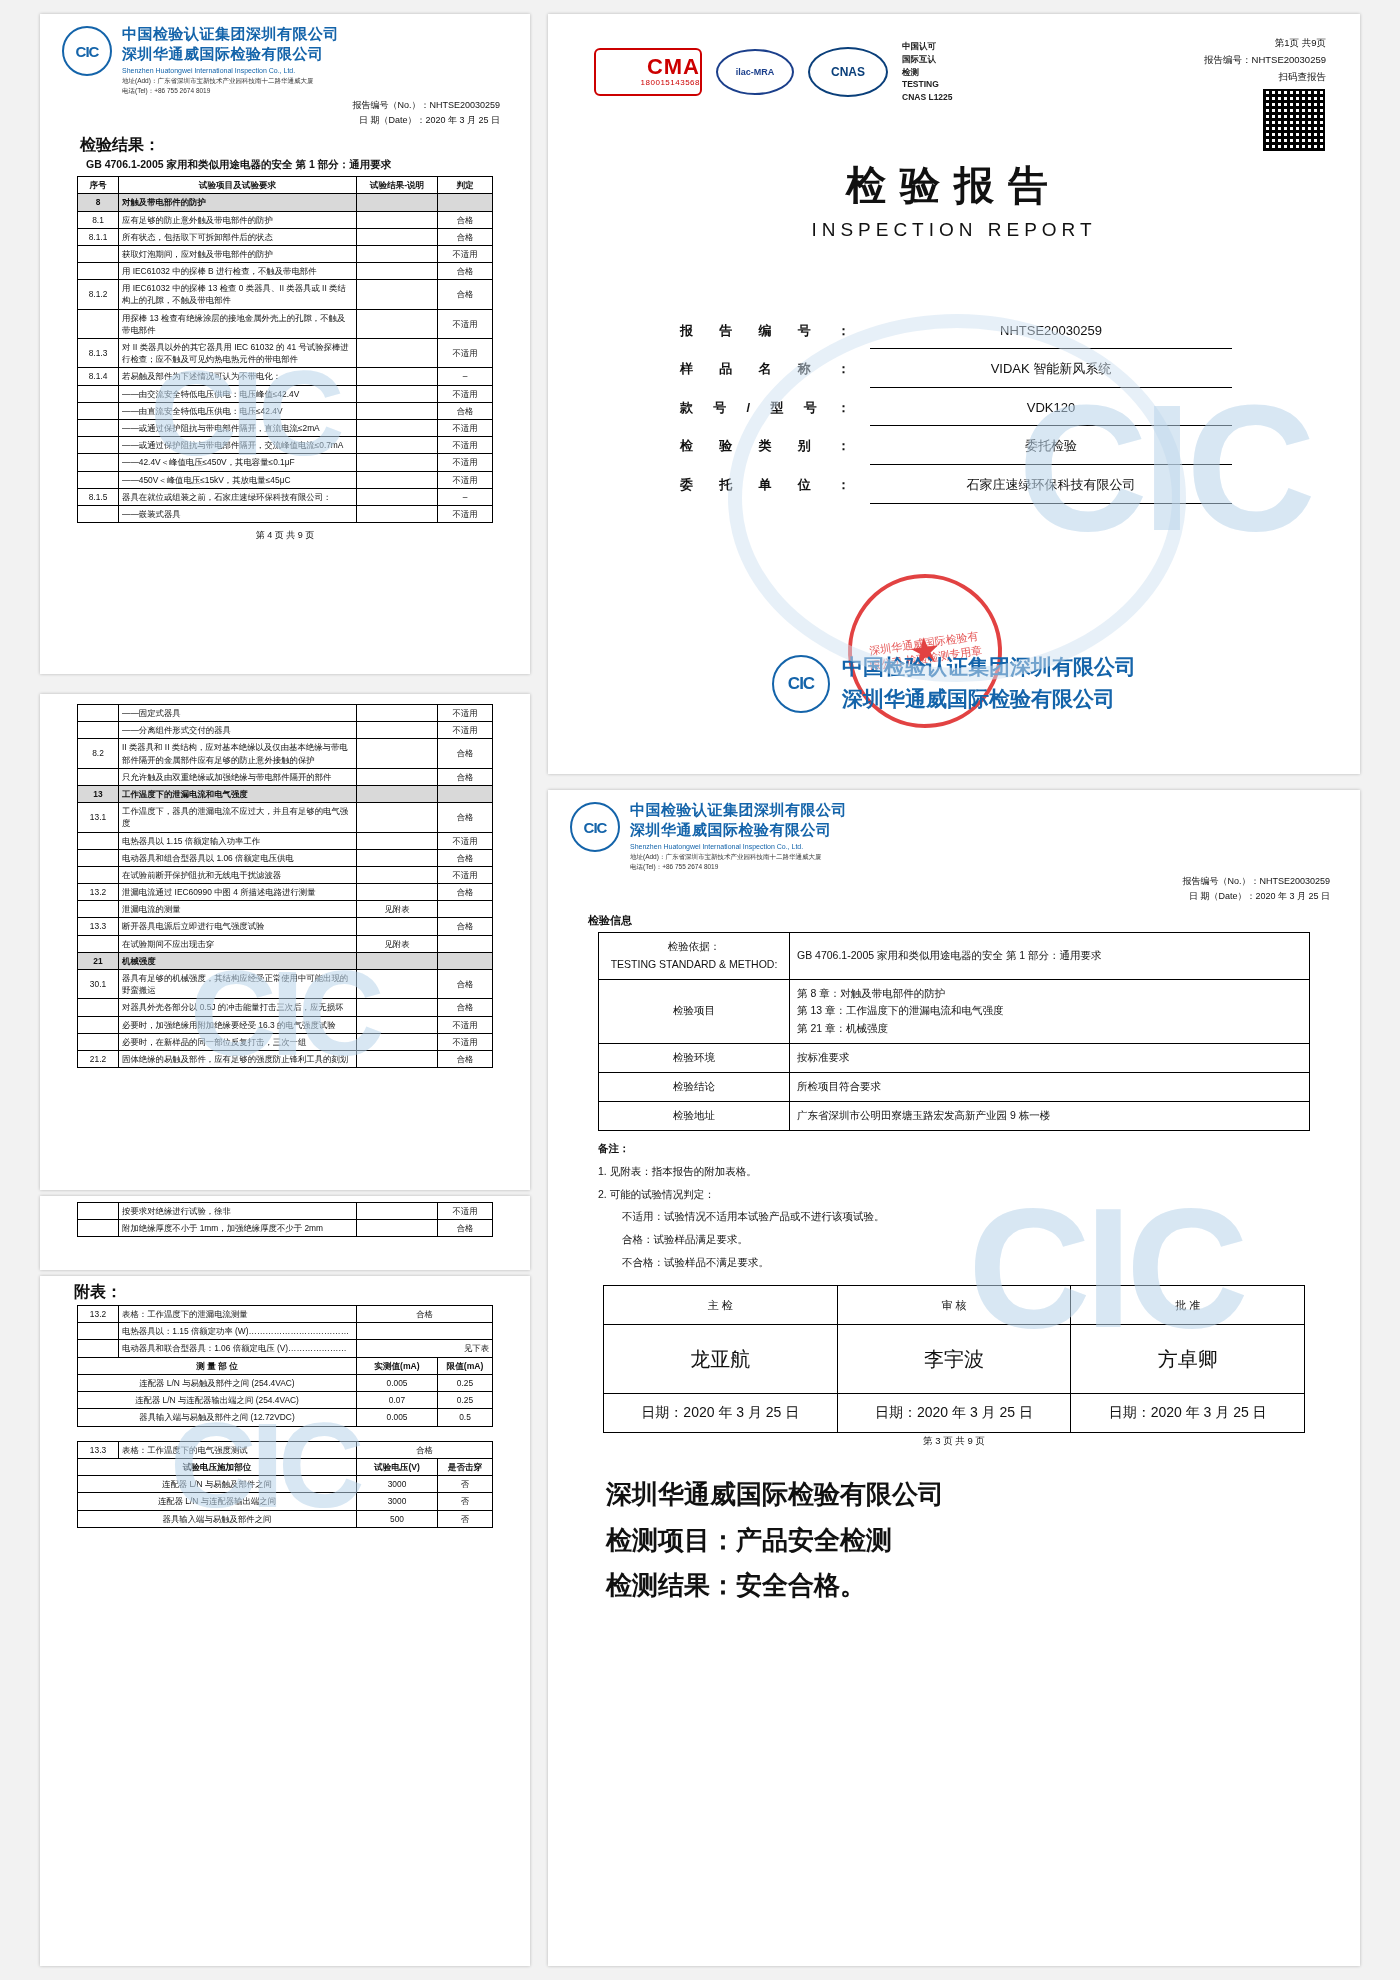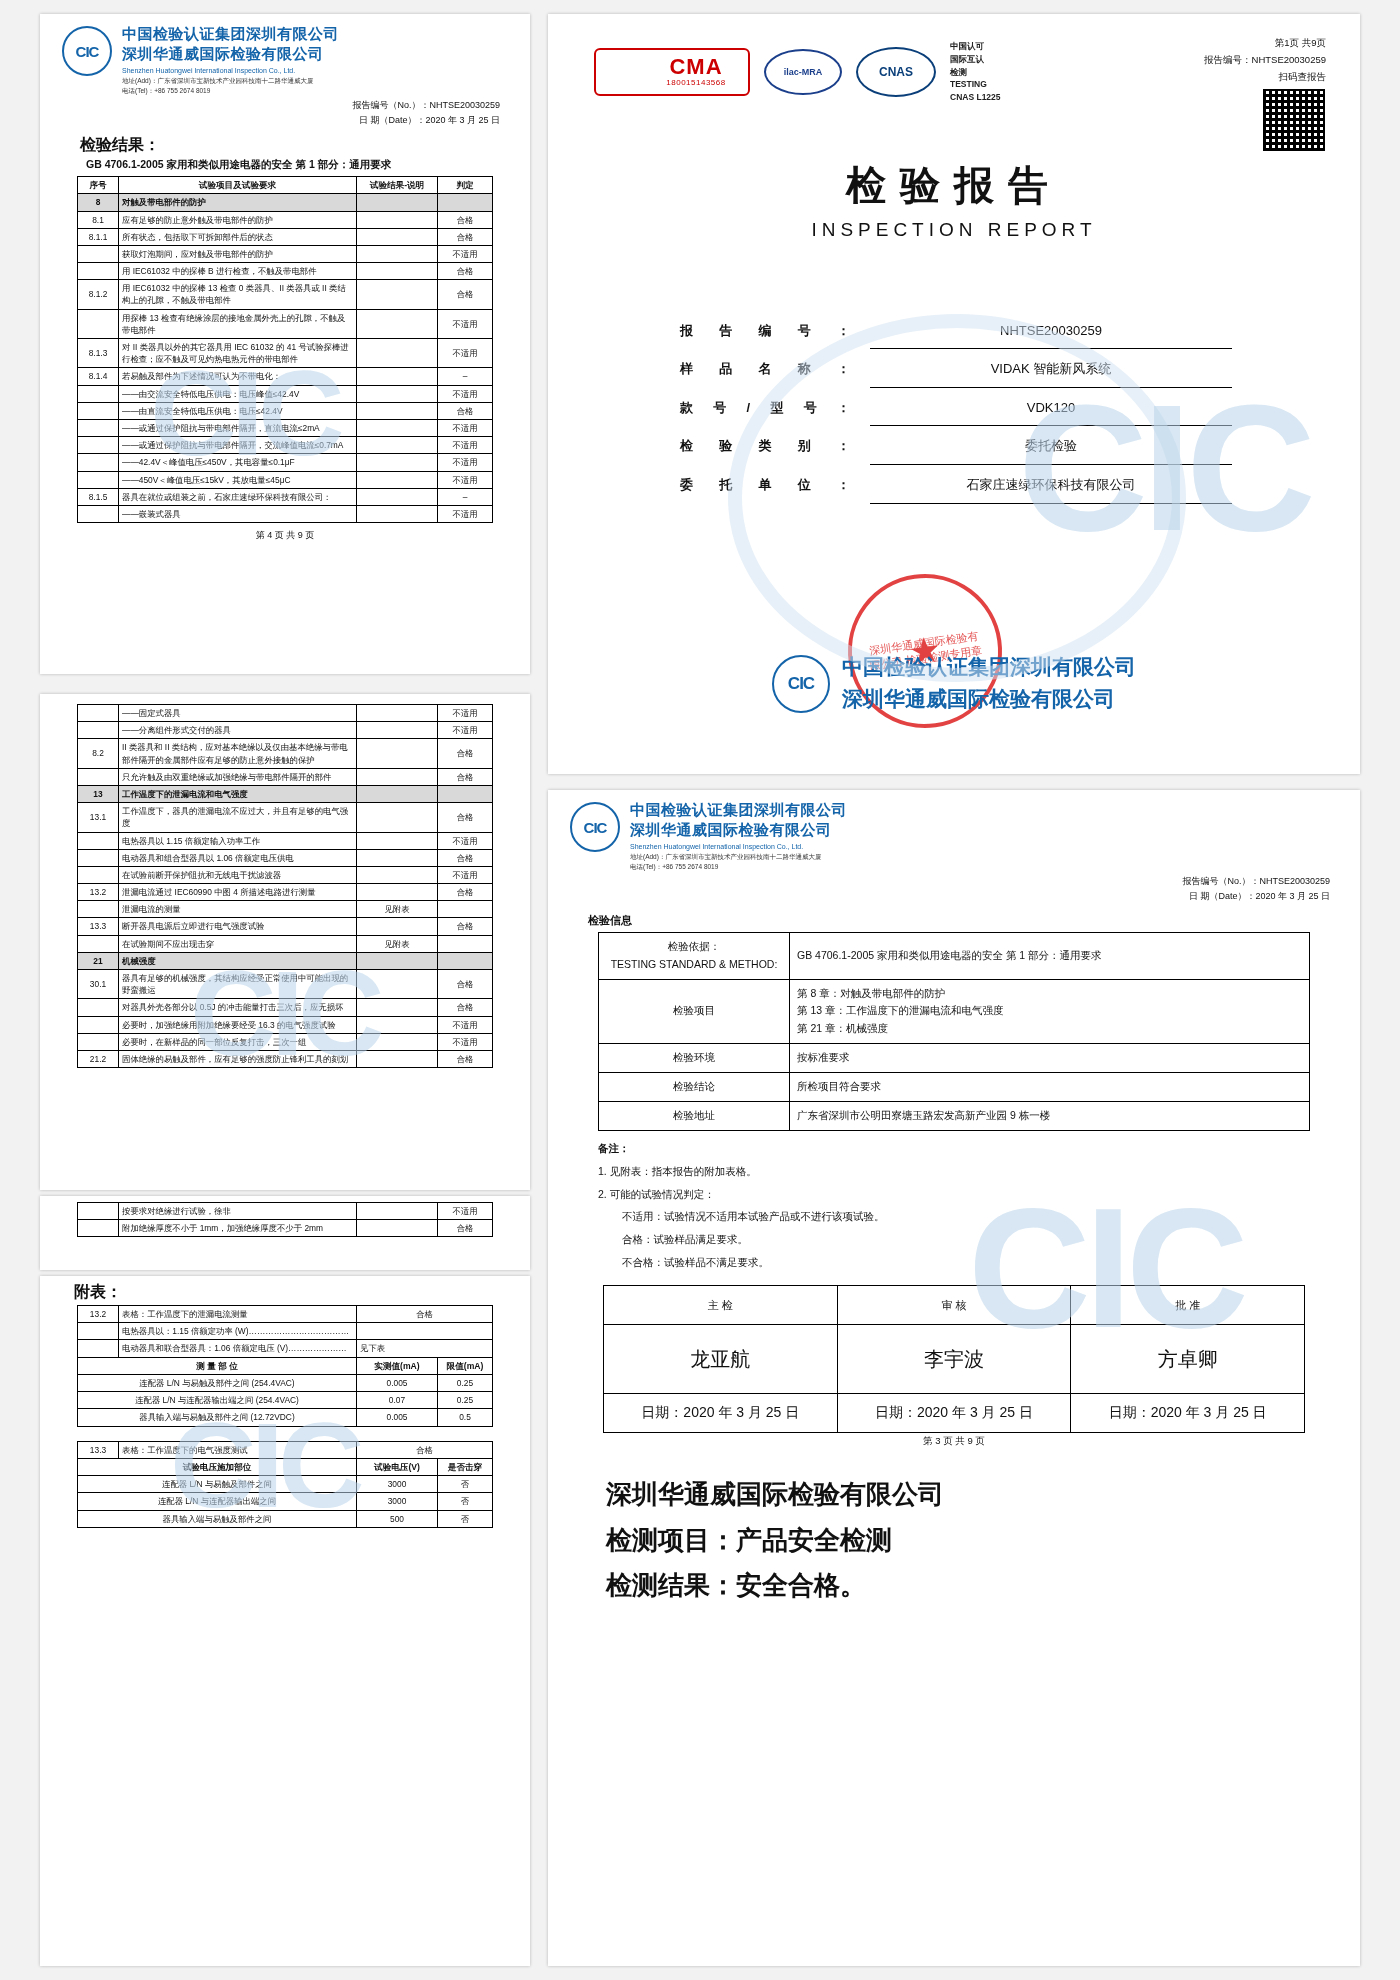--- a/index.html
+++ b/index.html
@@ -35,21 +35,21 @@
   .hd td{text-align:center;font-weight:bold;background:#fff;font-size:8.6px;padding:3px 2px;}
   .no{width:34px;text-align:center;}
   .res{width:74px;text-align:center;}
   .ver{width:48px;text-align:center;}
   .shade td{background:#d9d9d9;font-weight:bold;}
   .ind{padding-left:16px;}
   .pgno{text-align:center;font-size:9px;margin:6px 0 0 0;}
 
   
   .marks{display:flex;align-items:center;gap:14px;padding:26px 0 0 46px;}
-  .cma{width:104px;height:44px;border:2px solid #c00;border-radius:6px;display:flex;flex-direction:column;align-items:center;justify-content:center;color:#c00;padding-left:48px;}
+  .cma{width:104px;height:44px;border:2px solid #c00;border-radius:6px;display:flex;flex-direction:column;align-items:flex-end;justify-content:center;color:#c00;}
   .cma b{font-size:22px;letter-spacing:1px;line-height:1;}
   .cma span{font-size:8px;letter-spacing:.5px;}
   .ilac{width:74px;height:42px;border:2px solid #1b3f8b;border-radius:50%;display:flex;align-items:center;justify-content:center;color:#1b3f8b;font-size:9px;font-weight:bold;}
   .cnas{width:76px;height:46px;border-radius:50%;border:2px solid #0a3f7a;display:flex;align-items:center;justify-content:center;color:#0a3f7a;font-size:12px;font-weight:bold;}
   .cnas-txt{font-size:8.5px;color:#222;line-height:1.5;font-weight:bold;}
   .rtop{position:absolute;right:34px;top:20px;text-align:right;font-size:9.5px;line-height:1.8;}
   .qr{width:62px;height:62px;background:
       repeating-linear-gradient(90deg,#000 0 3px,#fff 3px 6px),
       repeating-linear-gradient(0deg,#000 0 3px,transparent 3px 6px);
       background-blend-mode:multiply;margin-left:auto;margin-top:3px;border:1px solid #fff;}
@@ -372,21 +372,21 @@
             <td colspan="2" style="text-align: center;">合格</td>
           </tr>
           <tr>
             <td class="no"></td>
             <td>电热器具以：1.15 倍额定功率 (W)………………………………</td>
             <td colspan="2" style="text-align: center;"></td>
           </tr>
           <tr>
             <td class="no"></td>
             <td>电动器具和联合型器具：1.06 倍额定电压 (V)…………………</td>
-            <td colspan="2" style="text-align: left;">见下表</td>
+            <td colspan="2" style="text-align: right;">见下表</td>
           </tr>
           <tr class="hd">
             <td colspan="2">测 量 部 位</td>
             <td class="res">实测值(mA)</td>
             <td class="ver">限值(mA)</td>
           </tr>
           <tr>
             <td class="c" colspan="2">连配器 L/N 与易触及部件之间 (254.4VAC)</td>
             <td class="res">0.005</td>
             <td class="ver">0.25</td>

